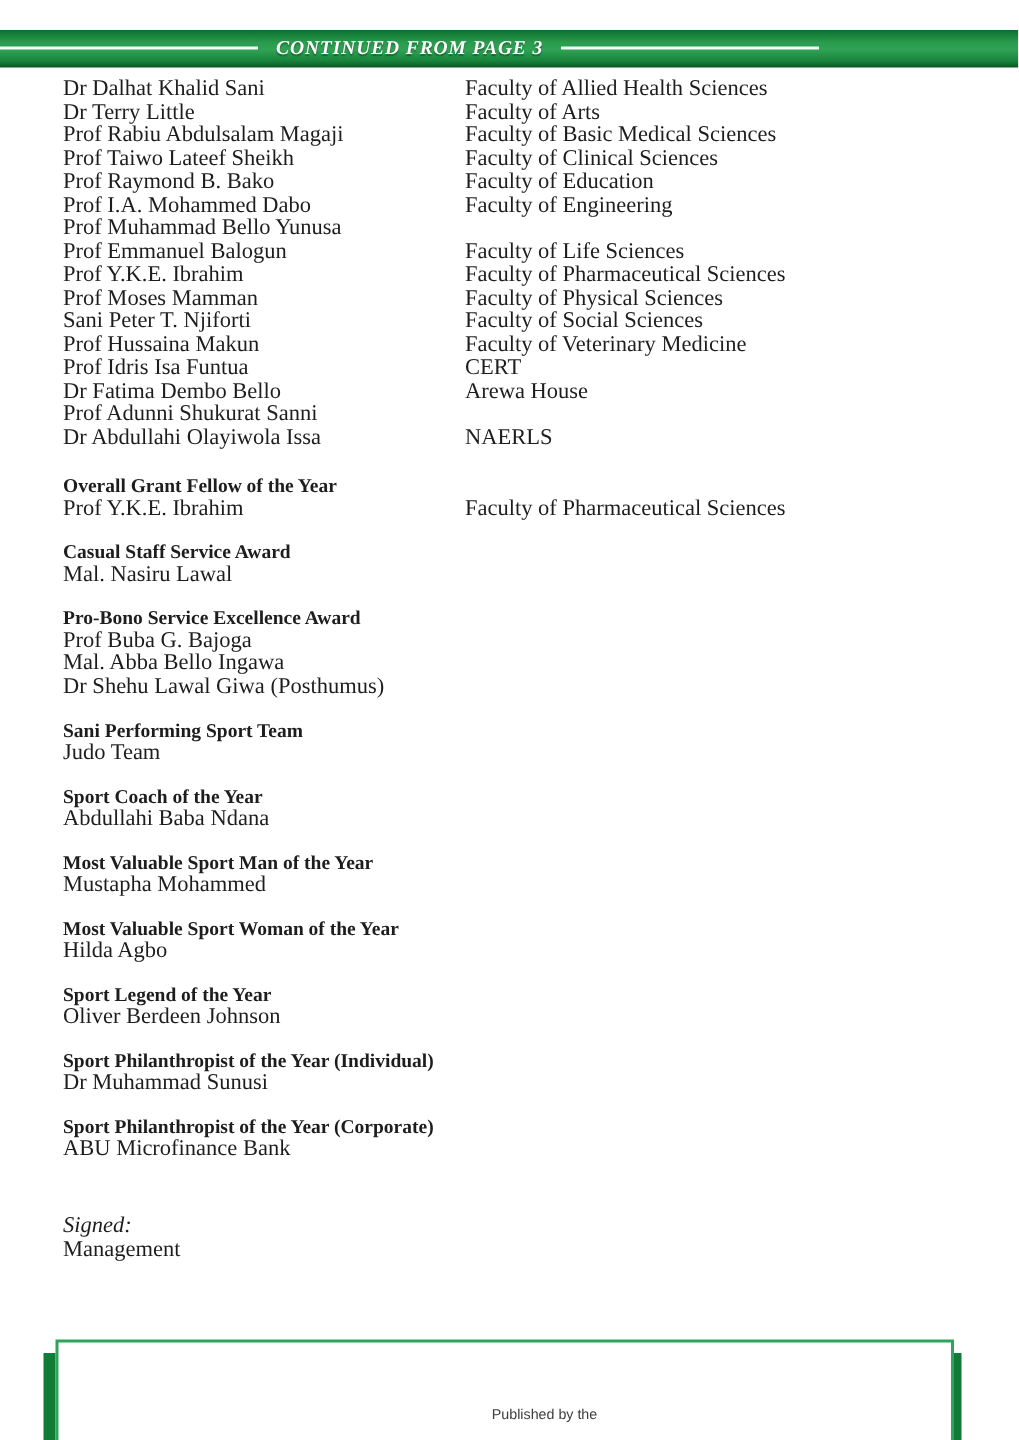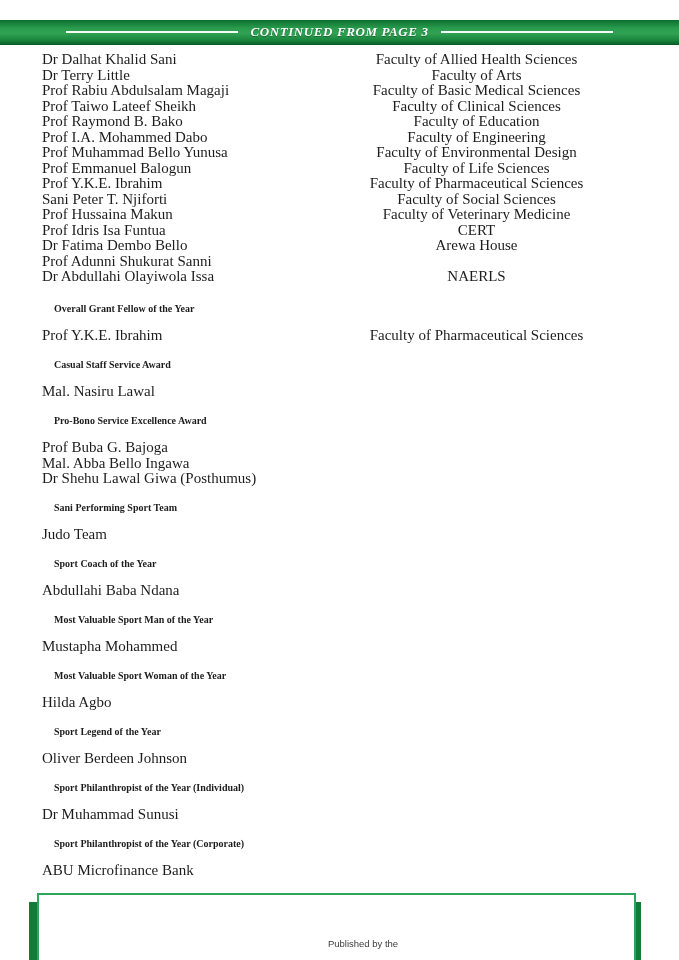--- a/index.html
+++ b/index.html
@@ -13,21 +13,20 @@
     color: #1d1d1d;
   }
   
   .banner {
     margin-top: 20px;
     height: 24px;
     width: 100%;
     background: linear-gradient(180deg, #0c6f2f 0%, #2a9c4e 35%, #31a254 55%, #18843c 85%, #0b632a 100%);
     display: flex;
     align-items: center;
-    justify-content: center;
     gap: 12px;
     box-shadow: 0 1px 0 #0a5b27;
   }
   .banner .rule {
     height: 2px;
     width: 172px;
     background: #ffffff;
     opacity: 0.95;
   }
   .banner-text {
@@ -40,24 +39,24 @@
     text-shadow: 0 1px 1px rgba(0,0,0,0.35);
   }
   
   .content {
     padding: 8px 36px 0 42px;
     font-size: 15px;
     line-height: 15.5px;
   }
   .row { display: flex; }
   .name-col { width: 268px; flex: none; }
-  .affil-col { flex: 1; text-align: center; }
+  .affil-col { flex: 1; }
   .fellows { margin-bottom: 16px; }
   .award { margin-bottom: 13px; }
-  .award-title { font-weight: bold; margin: 12px; font-size: 10px; line-height: 15.5px; }
+  .award-title { font-weight: bold; margin: 0; font-size: 13px; line-height: 15.5px; }
   .signed { margin-top: 36px; }
   .signed-label { font-style: italic; }
   
   .footer-box {
     position: absolute;
     left: 37px;
     top: 893px;
     width: 599px;
     box-sizing: border-box;
     min-height: 45px;
@@ -113,33 +112,36 @@
           <span class="affil-col">Faculty of Education</span>
         </div>
 
         <div class="row">
           <span class="name-col">Prof I.A. Mohammed Dabo</span>
           <span class="affil-col">Faculty of Engineering</span>
         </div>
 
         <div class="row">
           <span class="name-col">Prof Muhammad Bello Yunusa</span>
-          <span class="affil-col">Faculty of Environmental Design</span>
         </div>
 
         <div class="row">
           <span class="name-col">Prof Emmanuel Balogun</span>
           <span class="affil-col">Faculty of Life Sciences</span>
         </div>
 
         <div class="row">
           <span class="name-col">Prof Y.K.E. Ibrahim</span>
           <span class="affil-col">Faculty of Pharmaceutical Sciences</span>
         </div>
 
+        <div class="row">
+          <span class="name-col">Prof Moses Mamman</span>
+          <span class="affil-col">Faculty of Physical Sciences</span>
+        </div>
 
         <div class="row">
           <span class="name-col">Sani Peter T. Njiforti</span>
           <span class="affil-col">Faculty of Social Sciences</span>
         </div>
 
         <div class="row">
           <span class="name-col">Prof Hussaina Makun</span>
           <span class="affil-col">Faculty of Veterinary Medicine</span>
         </div>

